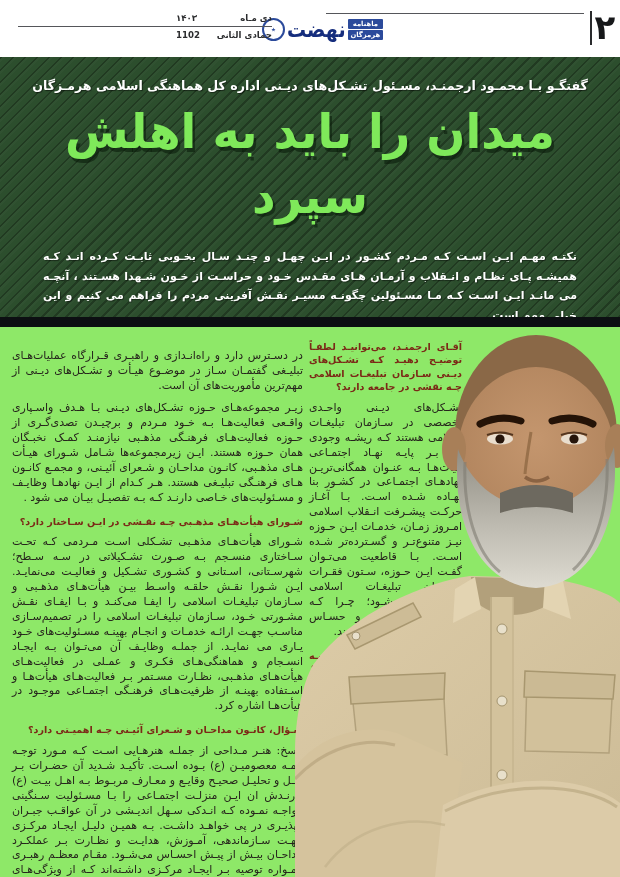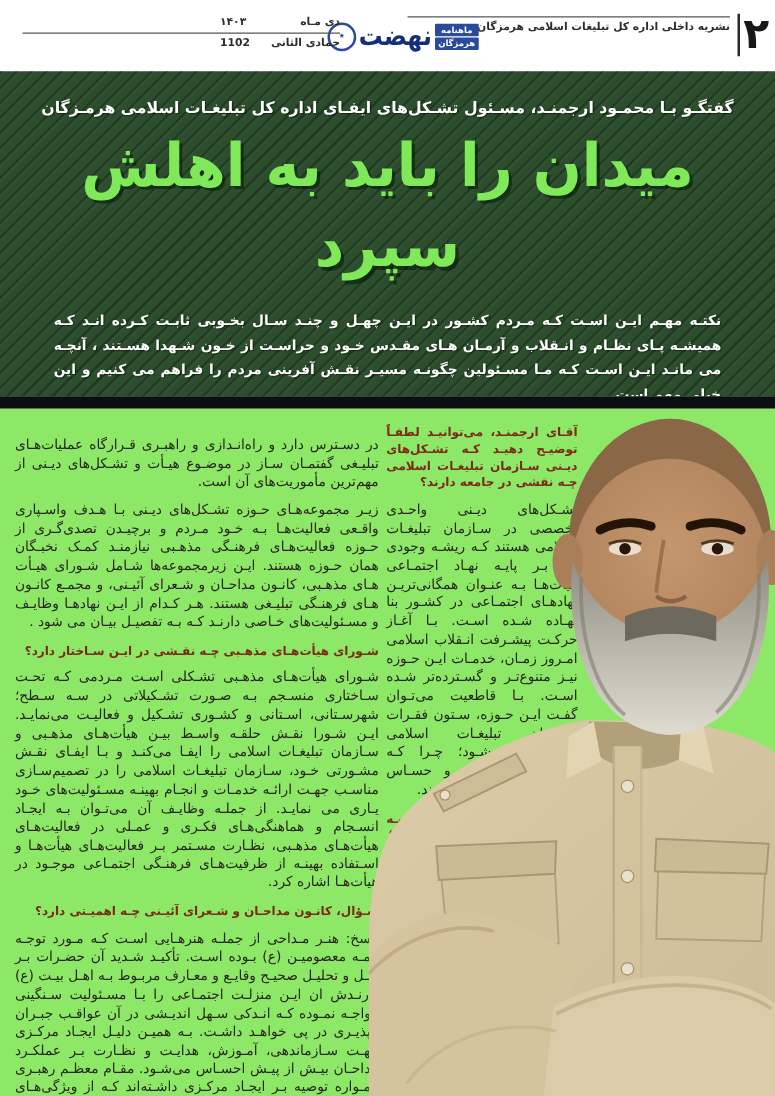--- a/index.html
+++ b/index.html
@@ -58,21 +58,20 @@
 <body>
 
 <div class="page">
 
   <div class="header">
     <div class="pagenum">۲</div>
     <div class="pagenum-rule"></div>
 
     <div class="hdr-right">
       <div class="hdr-divider"></div>
-      <div class="l">نشریه داخلی اداره کل تبلیغات اسلامی هرمزگان</div>
     </div>
 
     <div class="logo">
       <span class="logo-emblem">٭</span>
       <span class="logo-script">نهضت</span>
       <span class="logo-chips">
         <span class="logo-chip">ماهنامه</span>
         <span class="logo-chip">هرمزگان</span>
       </span>
     </div>
@@ -84,21 +83,21 @@
       </div>
       <div class="hdr-divider"></div>
       <div class="date-line">
         <span>جمادی الثانی</span>
         <span>1102</span>
       </div>
     </div>
   </div>
 
   <div class="banner">
-    <div class="kicker">گفتگـو بـا محمـود ارجمنـد، مسـئول تشـکل‌های ایفـای اداره کل تبلیغـات اسلامی هرمـزگان</div>
+    <div class="kicker">گفتگـو بـا محمـود ارجمنـد، مسـئول تشـکل‌های دیـنی اداره کل هماهنگی اسلامی هرمـزگان</div>
     <div class="big-title">میدان را باید به اهلش سپرد</div>
     <div class="intro">نکتـه مهـم ایـن اسـت کـه مـردم کشـور در ایـن چهـل و چنـد سـال بخـوبی ثابـت کـرده انـد کـه همیشـه پـای نظـام و انـقلاب و آرمـان هـای مقـدس خـود و حراسـت از خـون شـهدا هسـتند ، آنچـه می مانـد ایـن اسـت کـه مـا مسـئولین چگونـه مسیـر نقـش آفرینی مردم را فراهم می کنیم و این خیلی مهم است.</div>
   </div>
 
   <div class="blackbar"></div>
 
   <div class="content">
 
     <div class="col col-right">
       <p class="q">آقـای ارجمنـد، می‌توانیـد لطفـاً توضیـح دهیـد کـه تشـکل‌های دیـنی سـازمان تبلیغـات اسلامی چـه نقشی در جامعه دارند؟</p>

